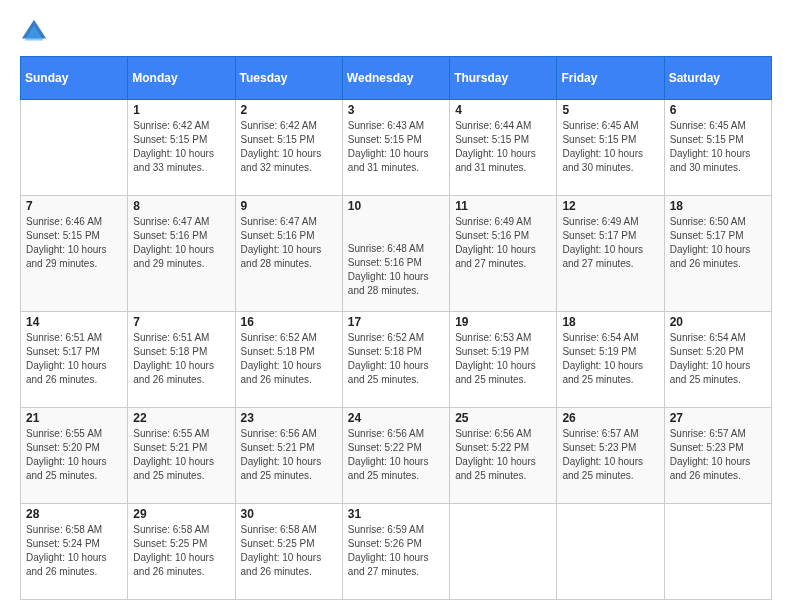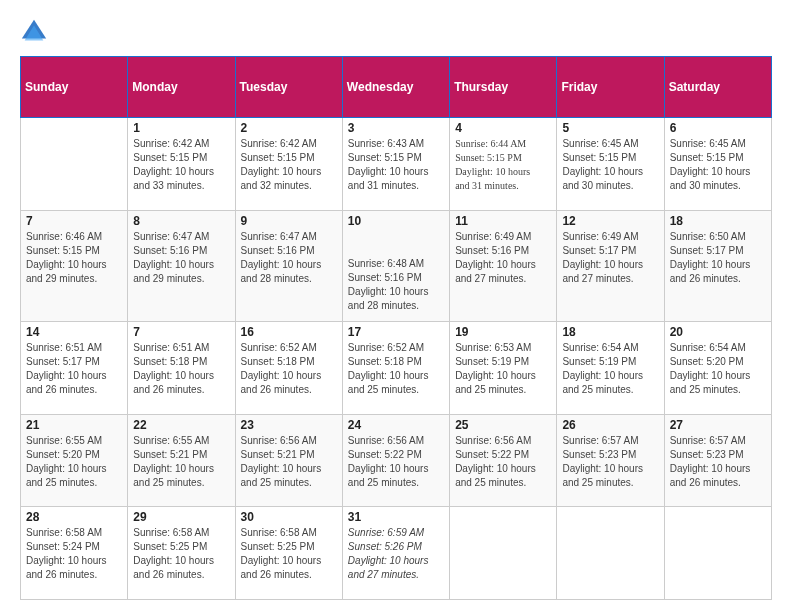--- a/index.html
+++ b/index.html
@@ -61,25 +61,25 @@
       color: #444;
     }
     .calendar {
       flex: 1;
       border: 1px solid #ccc;
       border-collapse: collapse;
       width: 100%;
       table-layout: fixed;
     }
     .calendar thead tr th {
-      background: #be185d;
+      background: #3b82f6;
       color: #fff;
       font-size: 12px;
       font-weight: bold;
-      padding: 23px 4px;
+      padding: 14px 4px;
       text-align: left;
       border: 1px solid #1a6fcf;
     }
     .calendar tbody tr td {
       border: 1px solid #ccc;
       vertical-align: top;
       padding: 3px 5px;
       font-size: 10.5px;
       color: #333;
       height: 88px;
@@ -158,21 +158,21 @@
           </td>
           <td>
             <span class="day-num">3</span>
             <div class="day-info" style="white-space: pre-line;">Sunrise: 6:43 AM
 Sunset: 5:15 PM
 Daylight: 10 hours
 and 31 minutes.</div>
           </td>
           <td>
             <span class="day-num">4</span>
-            <div class="day-info" style="white-space: pre-line; font-family: Liberation Serif, serif;">Sunrise: 6:44 AM
+            <div class="day-info" style="white-space: pre-line;">Sunrise: 6:44 AM
 Sunset: 5:15 PM
 Daylight: 10 hours
 and 31 minutes.</div>
           </td>
           <td>
             <span class="day-num">5</span>
             <div class="day-info" style="white-space: pre-line;">Sunrise: 6:45 AM
 Sunset: 5:15 PM
 Daylight: 10 hours
 and 30 minutes.</div>
@@ -355,21 +355,21 @@
           </td>
           <td>
             <span class="day-num">30</span>
             <div class="day-info" style="white-space: pre-line;">Sunrise: 6:58 AM
 Sunset: 5:25 PM
 Daylight: 10 hours
 and 26 minutes.</div>
           </td>
           <td>
             <span class="day-num">31</span>
-            <div class="day-info" style="white-space: pre-line; font-style: italic;">Sunrise: 6:59 AM
+            <div class="day-info" style="white-space: pre-line;">Sunrise: 6:59 AM
 Sunset: 5:26 PM
 Daylight: 10 hours
 and 27 minutes.</div>
           </td>
           <td class="empty-cell"></td>
           <td class="empty-cell"></td>
           <td class="empty-cell"></td>
         </tr>
       </tbody>
   </table>

